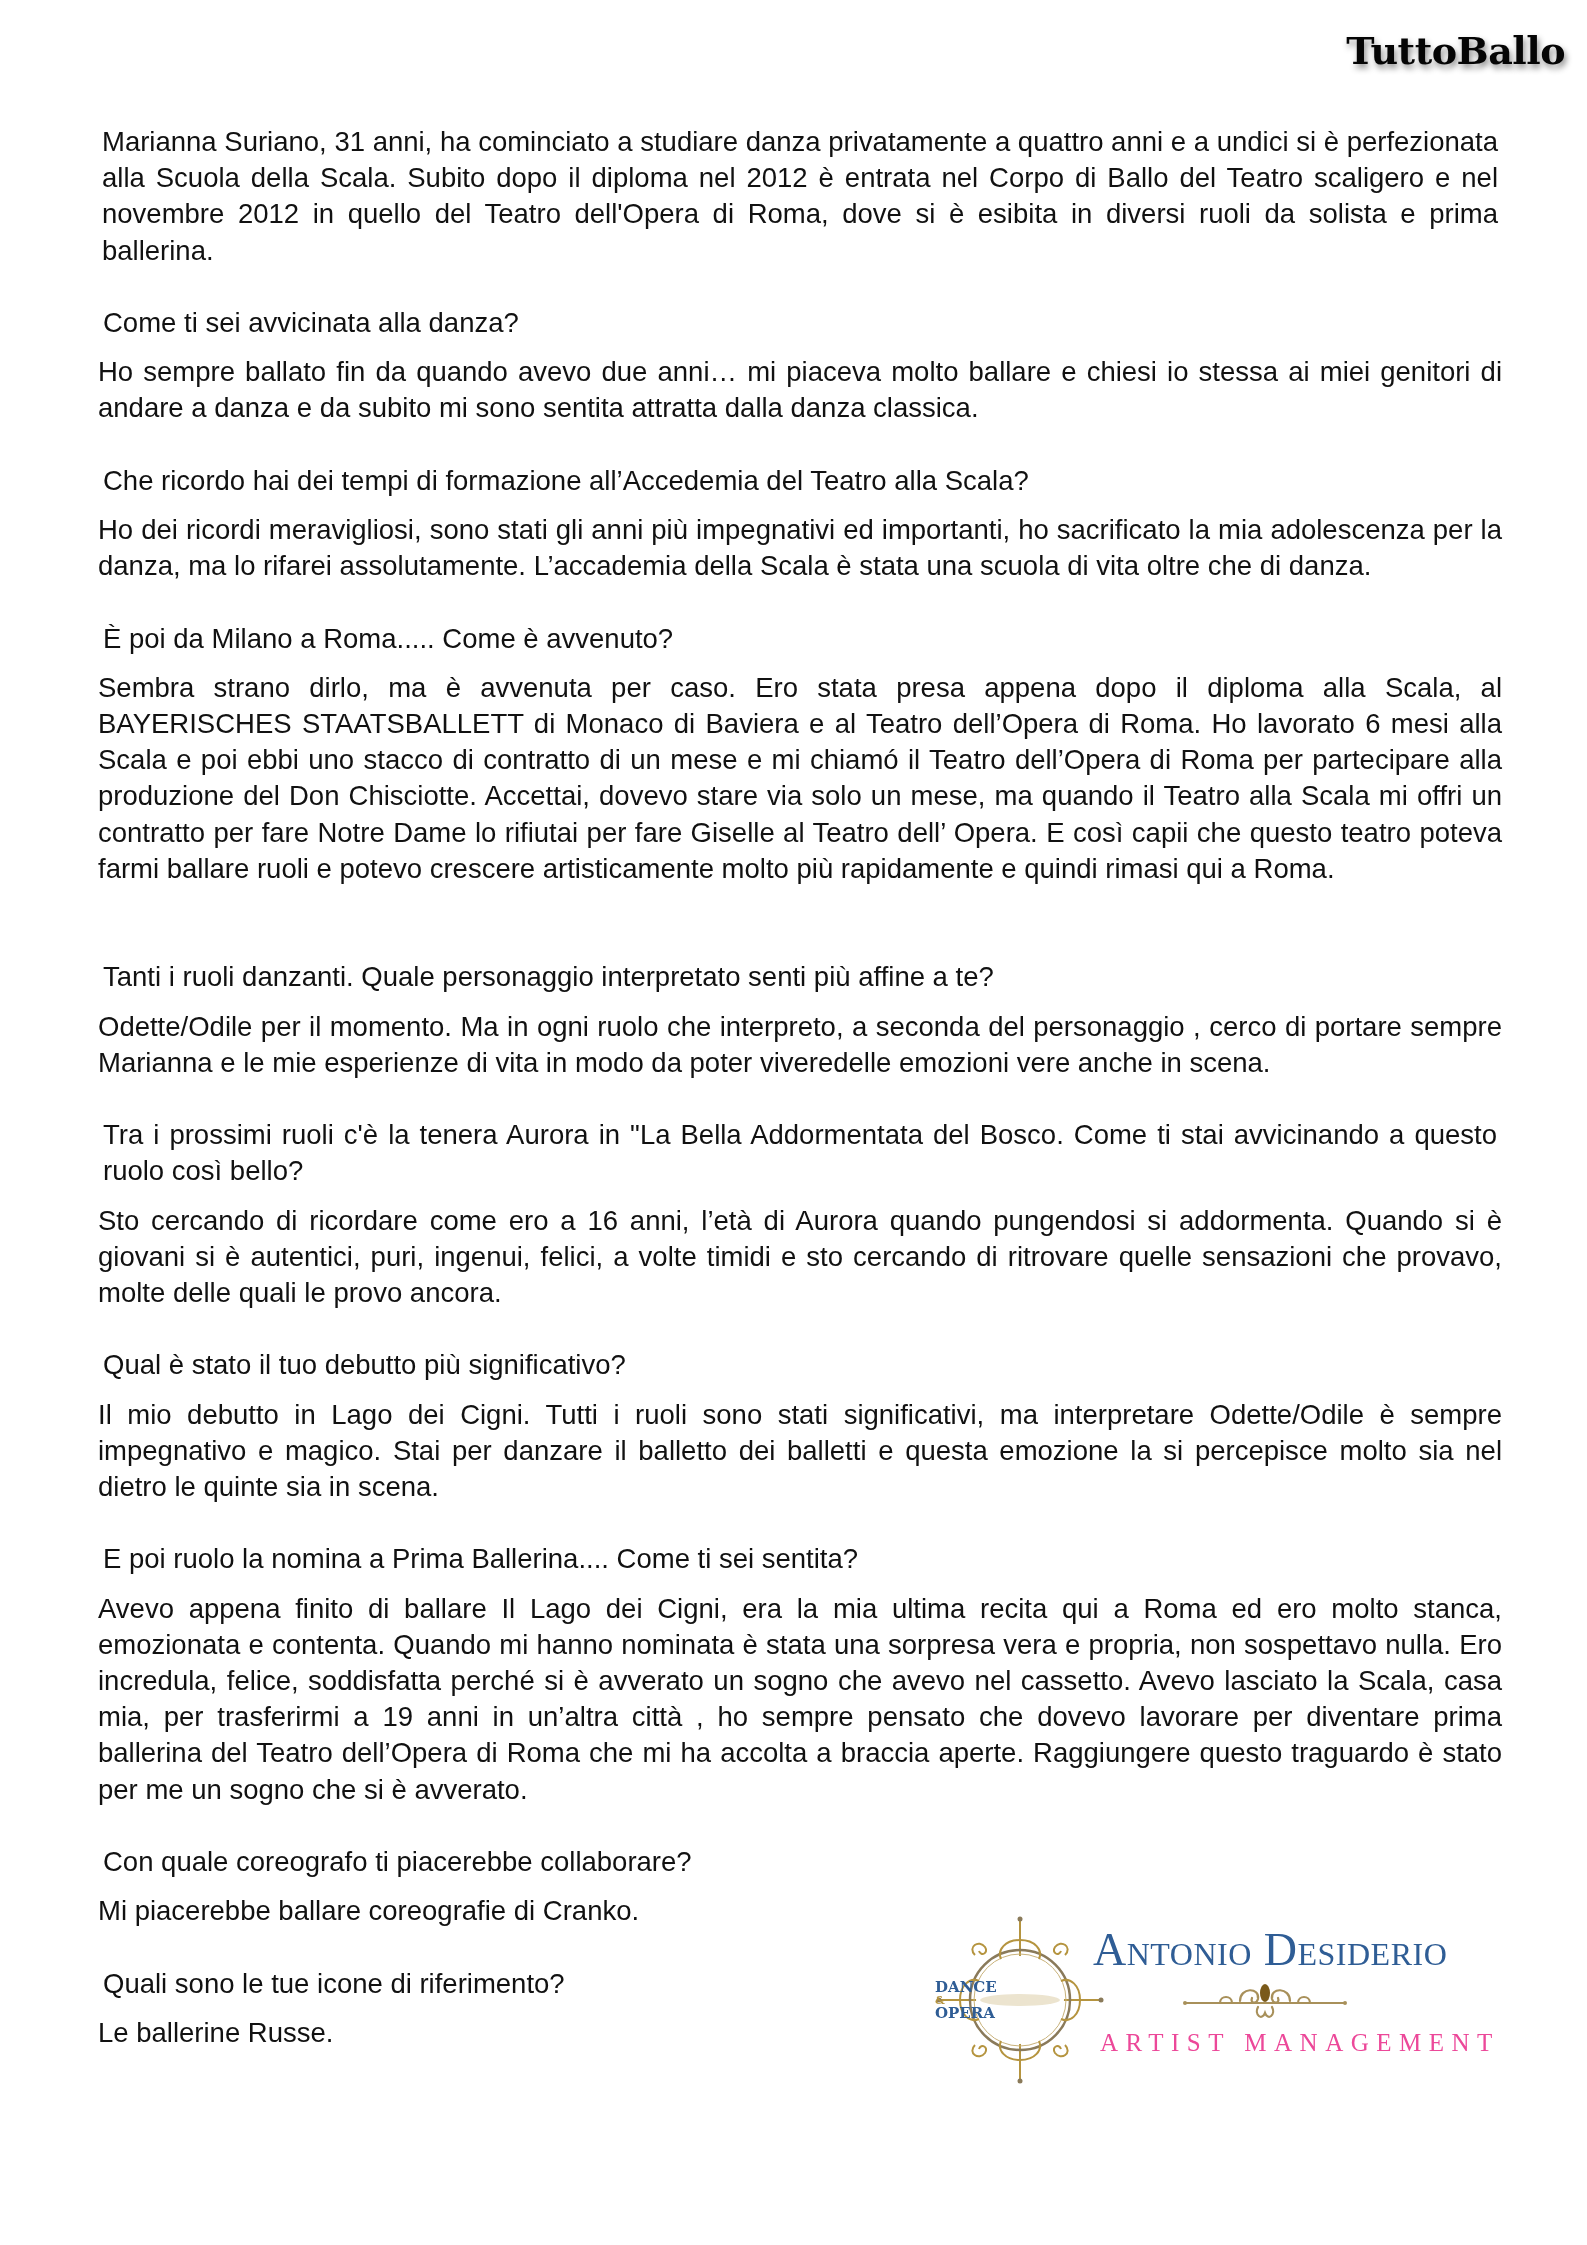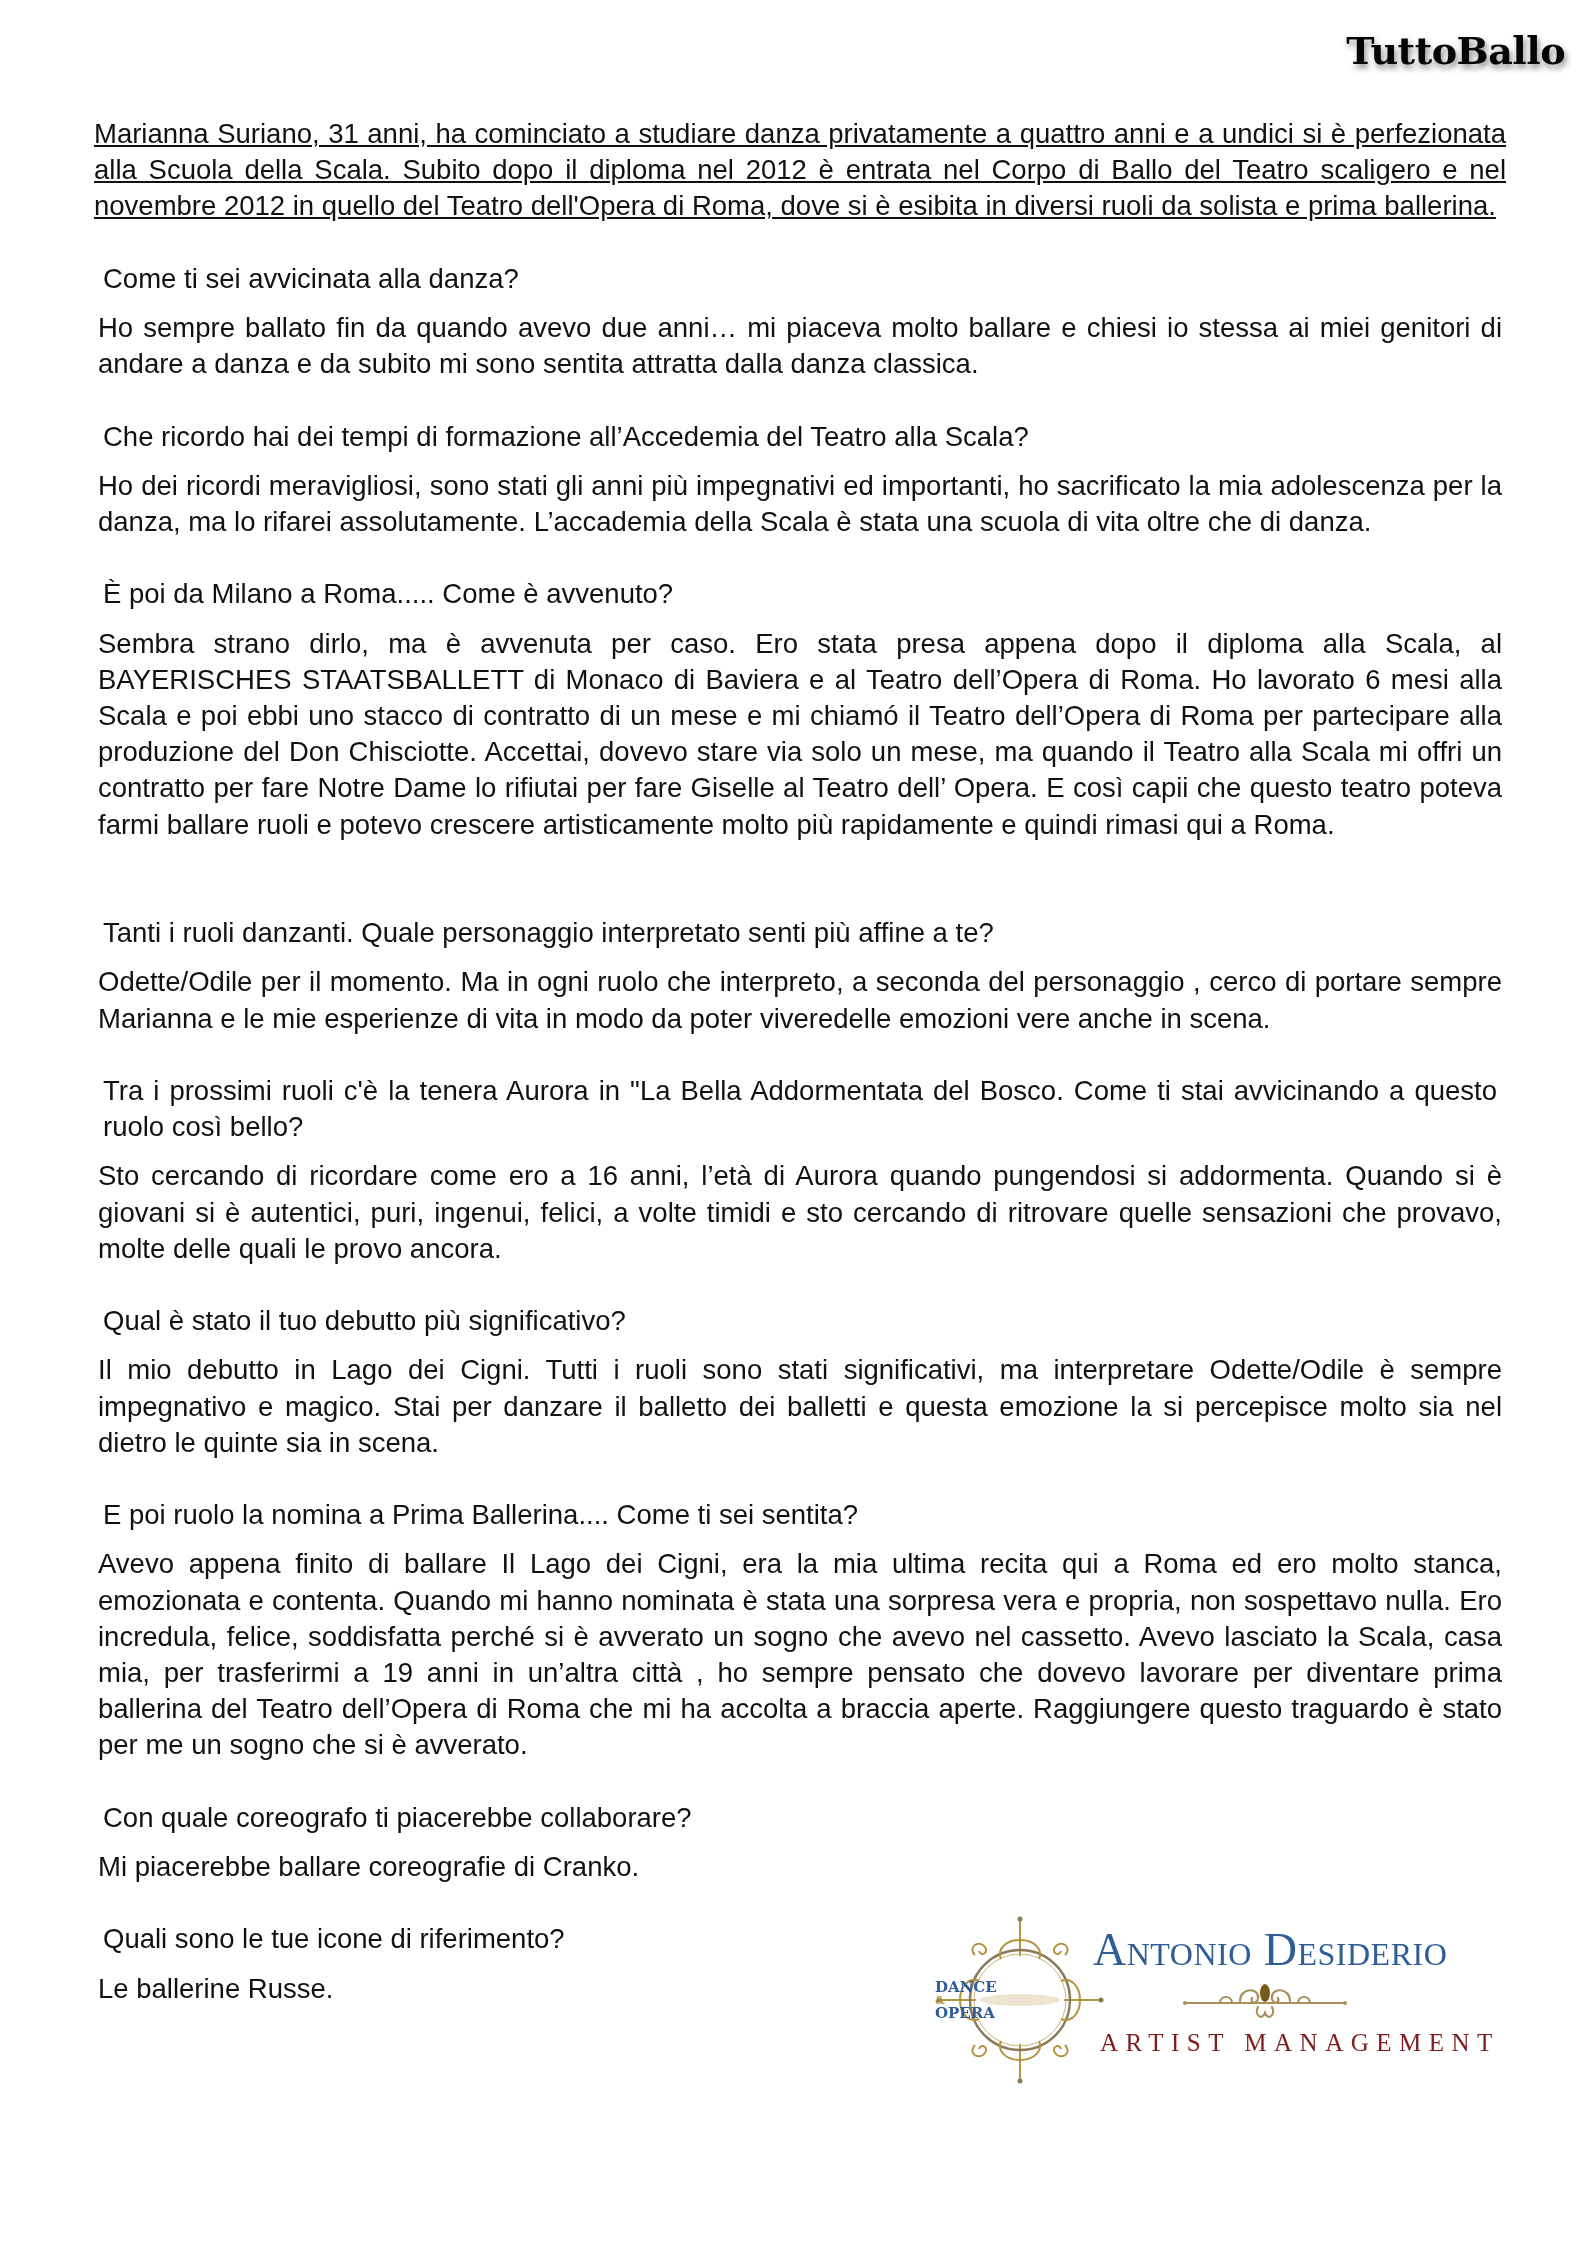--- a/index.html
+++ b/index.html
@@ -34,21 +34,21 @@
     .block.gap-big { margin-bottom: 72.4px; }
     .q {
       font-weight: normal;
       text-align: justify;
       margin: 13px;
     }
     .a {
       text-align: justify;
       margin: 8px;
     }
-    .intro { text-align: justify; margin: 4px; text-decoration: underline; }
+    .intro { text-align: justify; margin: 12px; }
 
     
     .logo {
       position: absolute;
       left: 935px;
       top: 1915px;
       width: 560px;
       height: 170px;
     }
     .emblem {
@@ -87,21 +87,21 @@
       top: 68px;
       width: 170px;
       height: 40px;
     }
     .logo-sub {
       position: absolute;
       left: 165px;
       top: 114px;
       font-family: "Liberation Serif", "DejaVu Serif", serif;
       font-size: 25px;
-      color: #7f1d1d;
+      color: #ec4899;
       letter-spacing: 7.5px;
       white-space: nowrap;
     }
   </style>
 </head>
 <body>
 
 <div class="brand">TuttoBallo</div>
 
 <div class="content">

